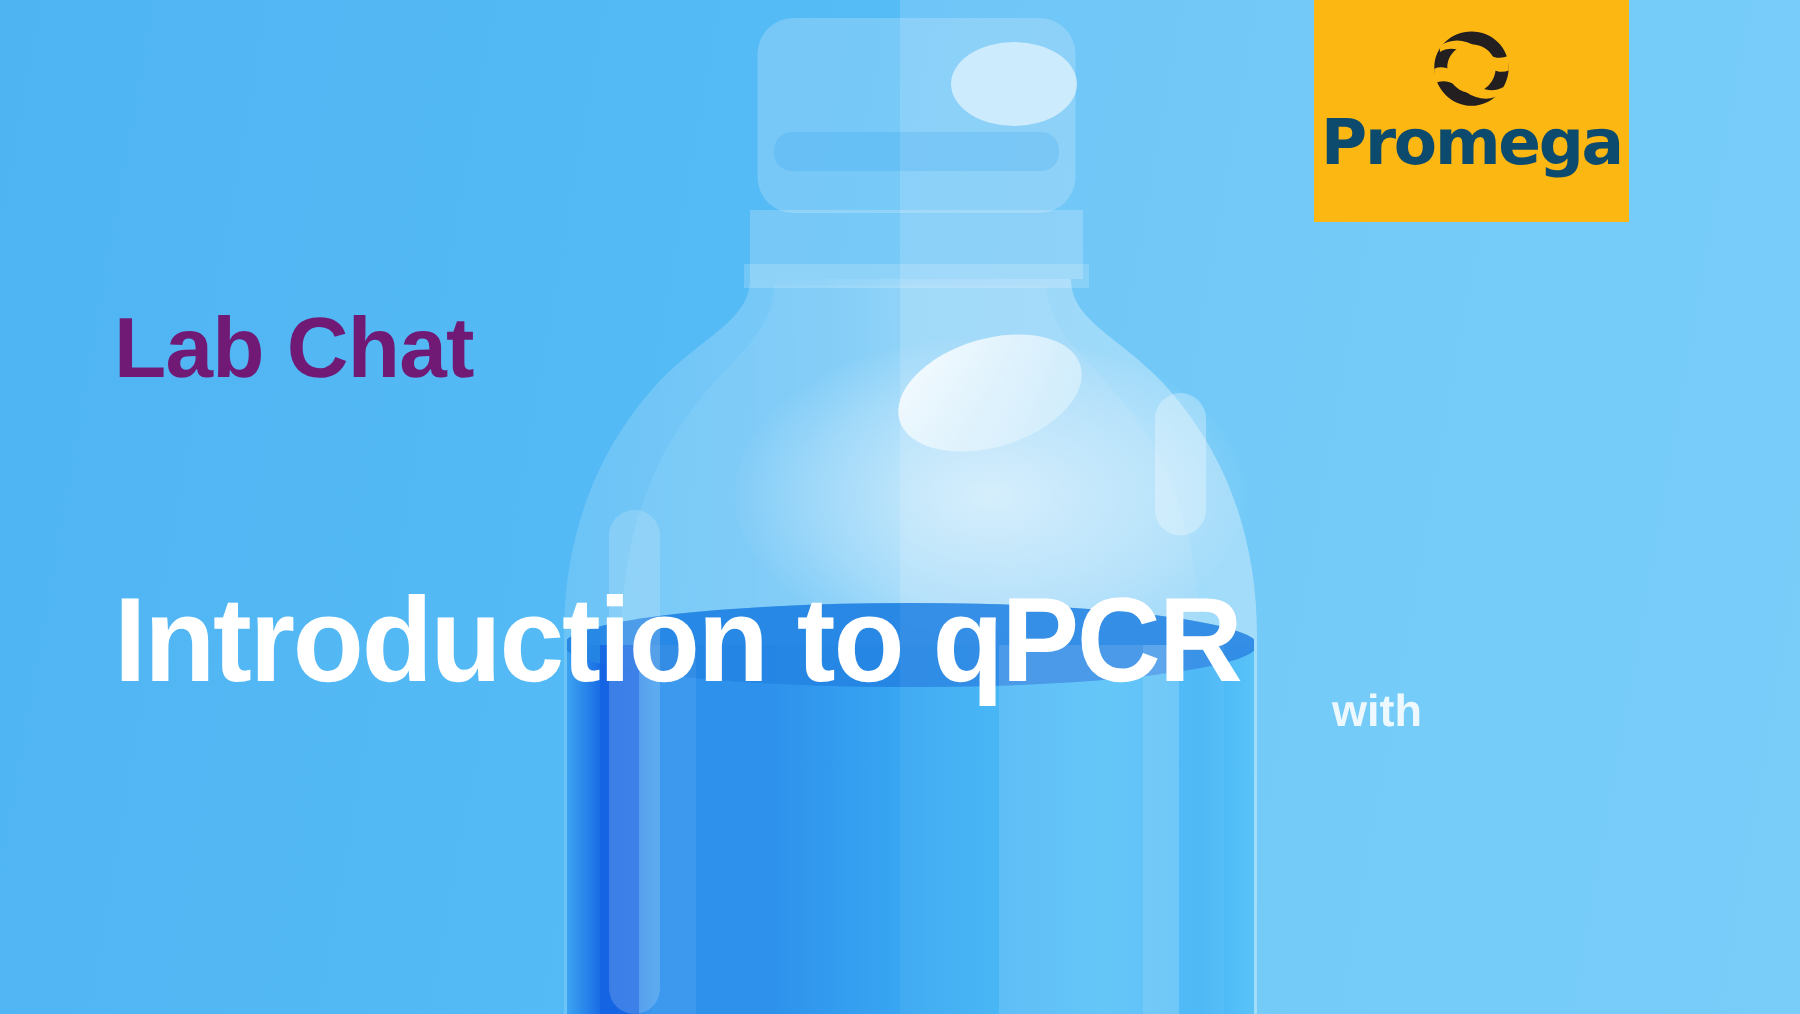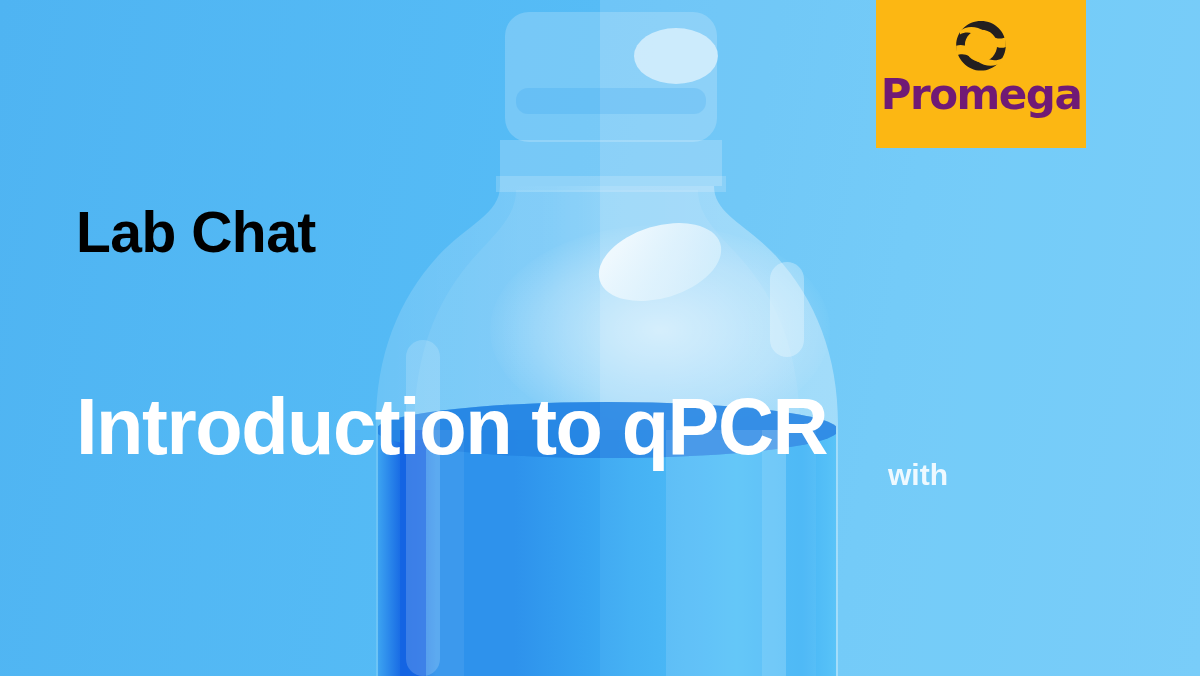--- a/index.html
+++ b/index.html
@@ -25,21 +25,21 @@
   }
 
   
   .bottle-svg{position:absolute;left:0;top:0;width:1200px;height:676px;}
 
   
   .kicker{
     position:absolute;left:76px;top:204px;
     font-size:57px;line-height:1;font-weight:700;
     letter-spacing:-0.5px;
-    color:#000000;
+    color:#701a75;
     white-space:nowrap;
   }
   .title{
     position:absolute;left:76px;top:333px;
     font-size:80px;line-height:1;font-weight:700;
     letter-spacing:-1.5px;
     color:#ffffff;
     white-space:nowrap;
     transform:scaleX(.97);transform-origin:left center;
   }
@@ -54,21 +54,21 @@
   
   .logo-box{
     position:absolute;left:876px;top:0px;width:210px;height:148px;
     background:#fcb713;
   }
   .logo-mark{position:absolute;left:50%;top:16px;transform:translateX(-50%);width:62px;height:62px;}
   .logo-word{
     position:absolute;left:0;right:0;top:74px;text-align:center;
     font-family:"DejaVu Sans","Liberation Sans",sans-serif;
     font-size:42px;font-weight:700;letter-spacing:-1.5px;
-    color:#701a75;line-height:1;
+    color:#0c4a6e;line-height:1;
   }
 </style>
 </head>
 <body>
 
 <div id="slide">
 
   <div class="bg-base"></div>
   <div class="bg-right-wash"></div>
 

